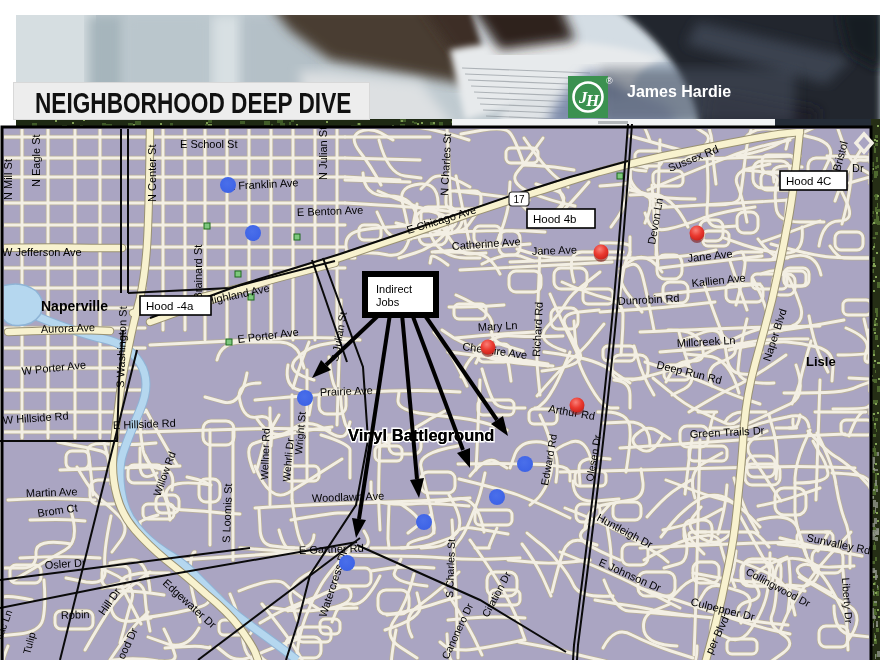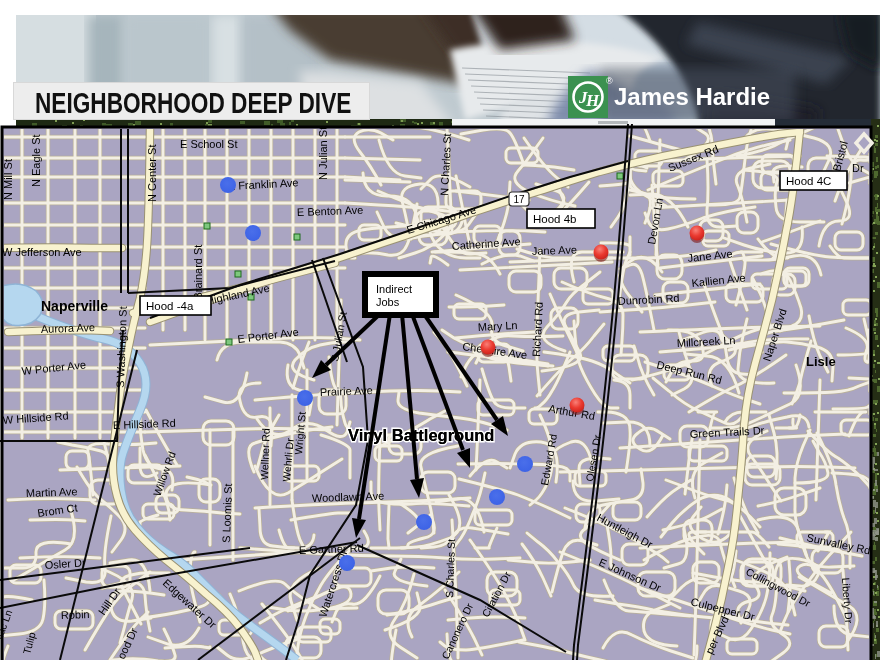--- a/index.html
+++ b/index.html
@@ -1401,12 +1401,12 @@
 <div class="abs" style="left:14px;top:83px;width:355px;height:36px;background:#ededed;box-shadow:0 0 0 1px #d8d8d8;"></div>
 <div class="abs" style="left:35px;top:87px;font-size:29px;font-weight:bold;color:#111;transform:scaleX(0.78);transform-origin:0 0;white-space:nowrap;">NEIGHBORHOOD DEEP DIVE</div>
 
 <div class="abs" style="left:568px;top:76px;width:40px;height:42px;background:#3b9150;"></div>
 <svg class="abs" style="left:568px;top:76px;" width="40" height="42" viewBox="0 0 40 42">
 <circle cx="20" cy="21" r="14.5" fill="none" stroke="#fff" stroke-width="2.6"></circle>
 <text x="11" y="27" font-size="17" font-style="italic" font-weight="bold" fill="#fff" font-family="Liberation Serif,serif">J</text>
 <text x="18" y="30" font-size="17" font-style="italic" font-weight="bold" fill="#fff" font-family="Liberation Serif,serif">H</text>
 </svg>
 <div class="abs" style="left:606px;top:76px;color:#fff;font-size:9px;">®</div>
-<div class="abs" style="left:614px;top:83px;color:#fff;font-size:24px;font-weight:bold;">James Hardie</div>
+<div class="abs" style="left:627px;top:83px;color:#fff;font-size:16px;font-weight:bold;">James Hardie</div>
 </body></html>

